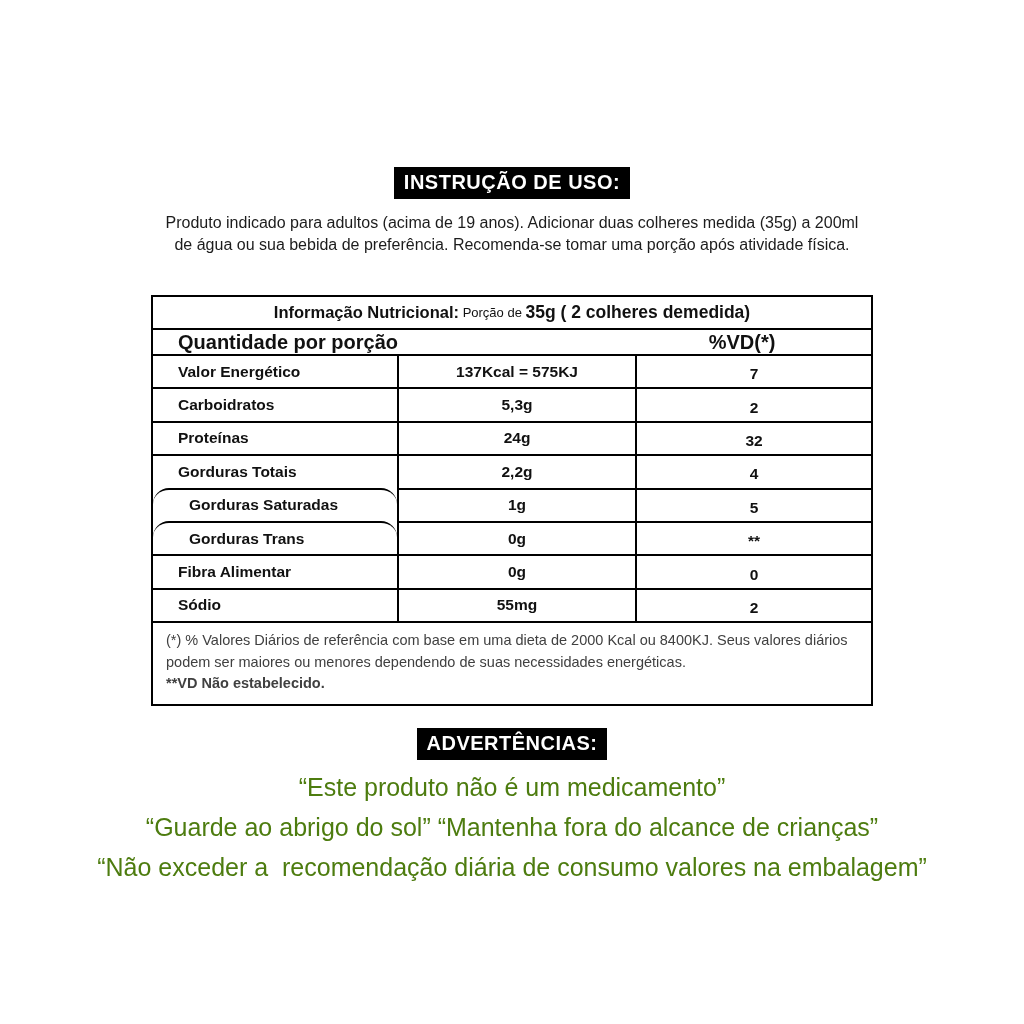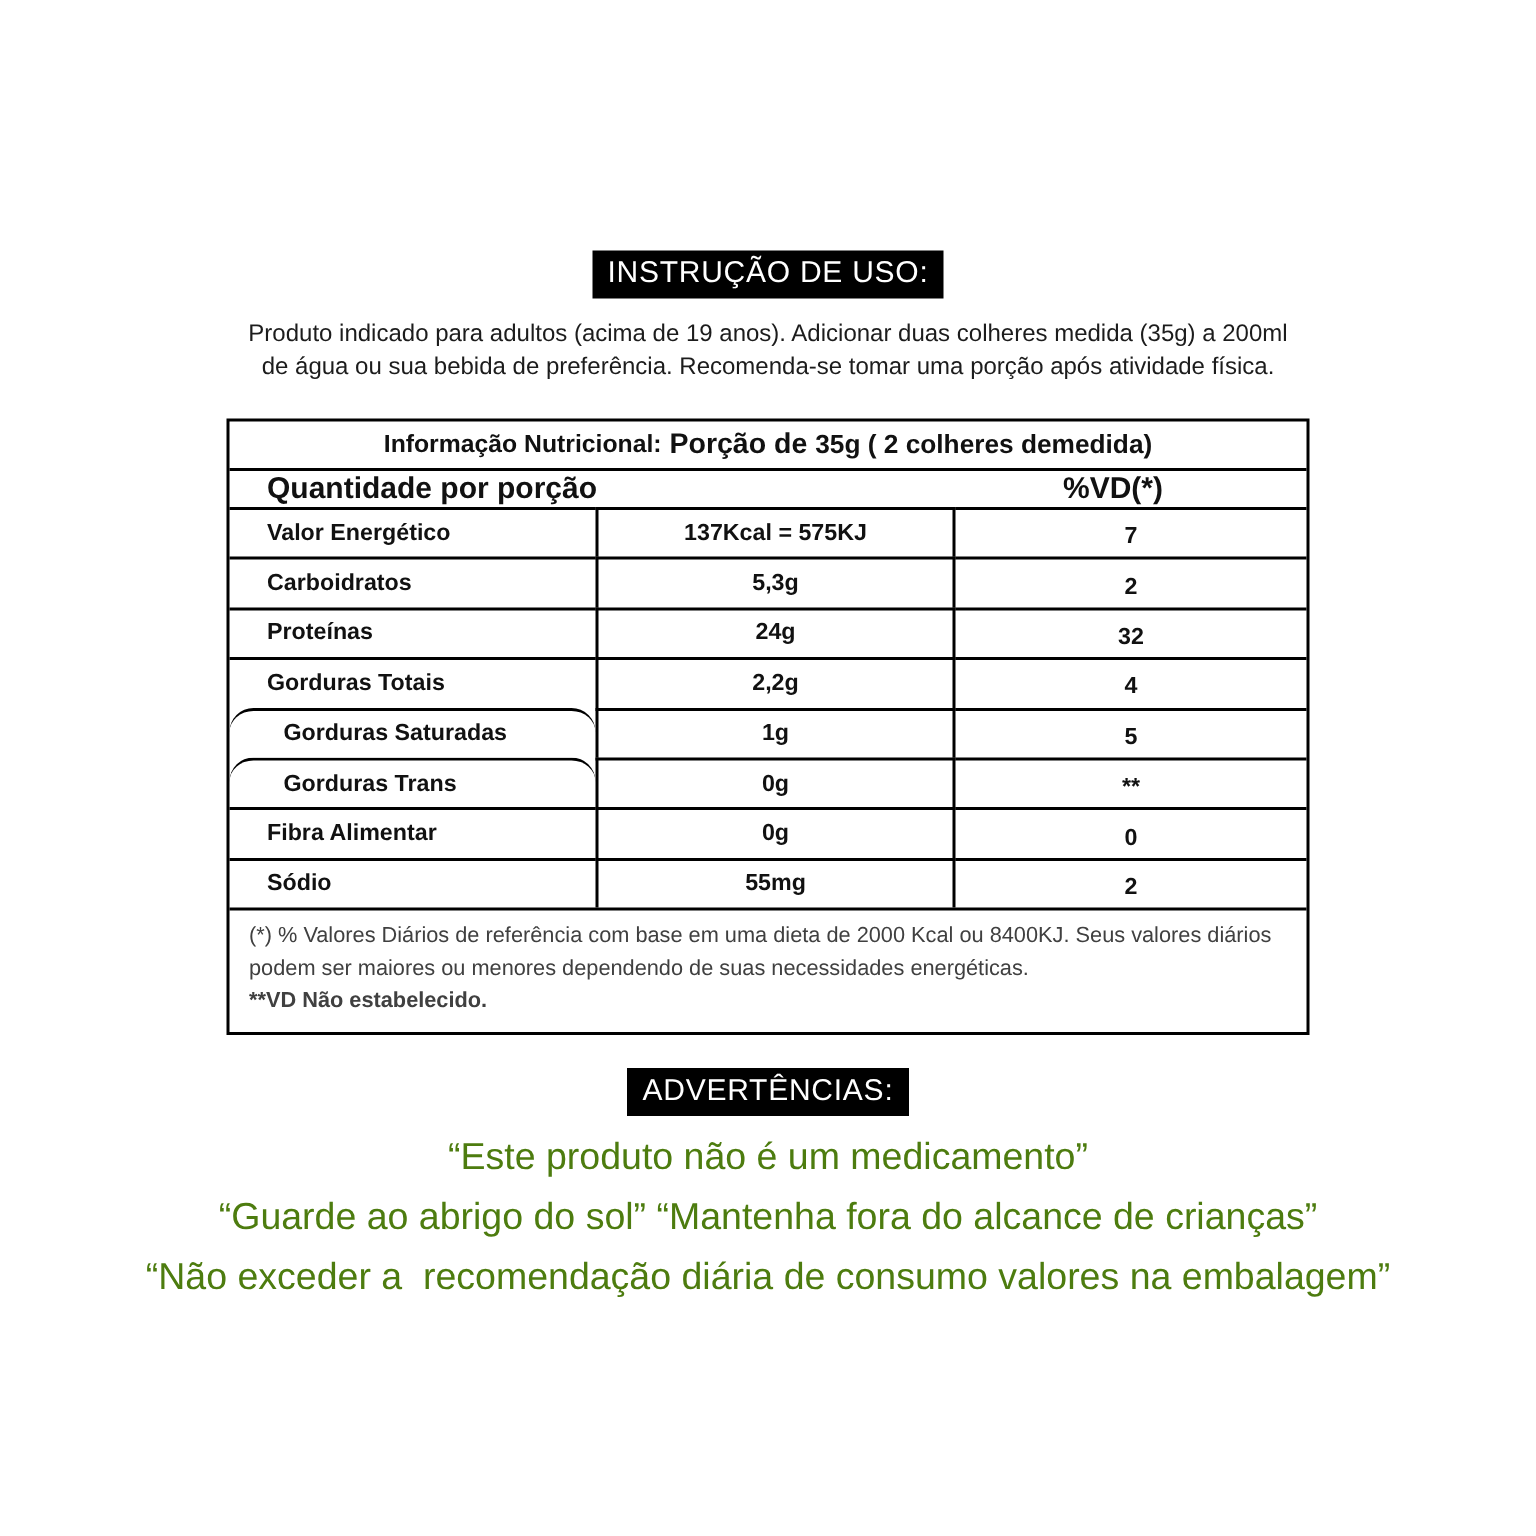--- a/index.html
+++ b/index.html
@@ -14,51 +14,51 @@
     width: 1024px;
     height: 1024px;
     padding-top: 167px;
     overflow: hidden;
   }
   .center-row { text-align: center; }
   .black-box {
     display: inline-block;
     background: #000000;
     color: #ffffff;
-    font-weight: normal;
+    font-weight: bold;
     font-size: 20px;
     letter-spacing: 0.5px;
     padding: 4px 10px 5px 10px;
     text-align: center;
   }
   .intro {
     width: 700px;
     margin: 13px auto 0 auto;
     text-align: center;
     font-size: 16px;
     line-height: 21.5px;
     color: #1c1c1c;
   }
   
   .ntable {
     width: 722px;
-    margin: 24px auto 0 auto;
+    margin: 40px auto 0 auto;
     border: 2px solid #000000;
     color: #111111;
   }
   .t-title {
     height: 33px;
     display: flex;
     align-items: center;
     justify-content: center;
     border-bottom: 2px solid #000000;
     white-space: pre-wrap;
   }
   .t-title .bld { font-weight: bold; font-size: 16.5px; }
-  .t-title .reg { font-weight: bold; font-size: 19px; }
+  .t-title .reg { font-weight: normal; font-size: 13px; }
   .t-title .big { font-weight: bold; font-size: 17.5px; }
   .t-sub {
     height: 24px;
     display: flex;
     align-items: center;
     font-weight: bold;
     font-size: 20px;
   }
   .t-sub .sub-left  { padding-left: 25px; flex: 0 0 460px; text-align: left; }
   .t-sub .sub-right { flex: 1; text-align: center; }

